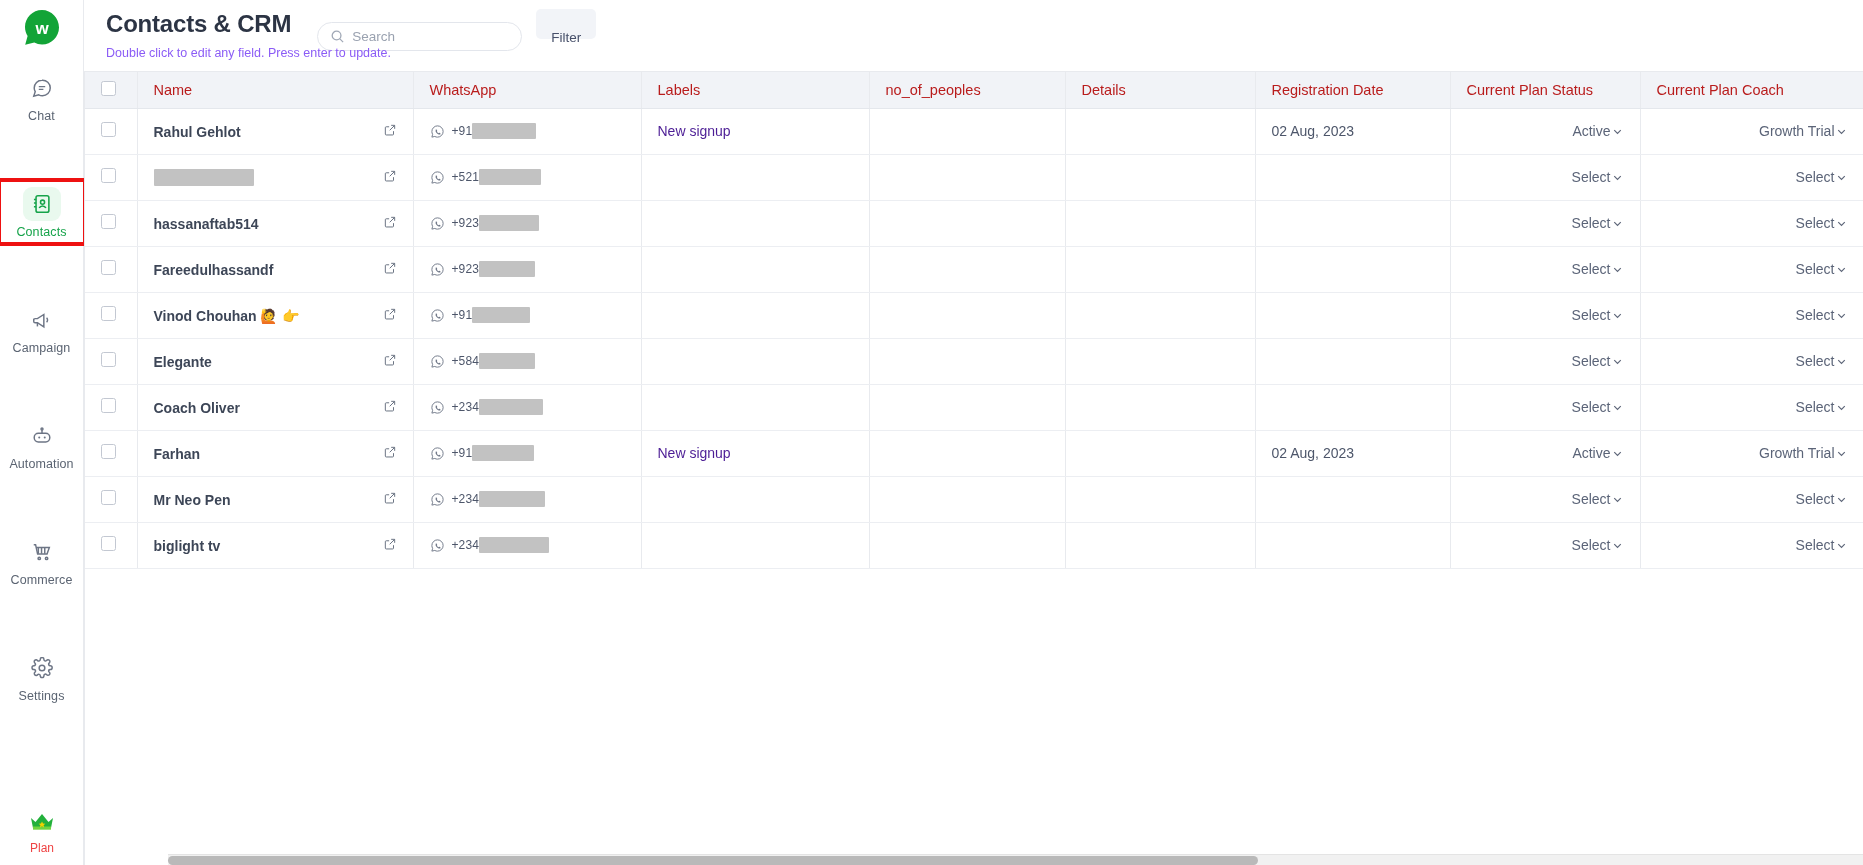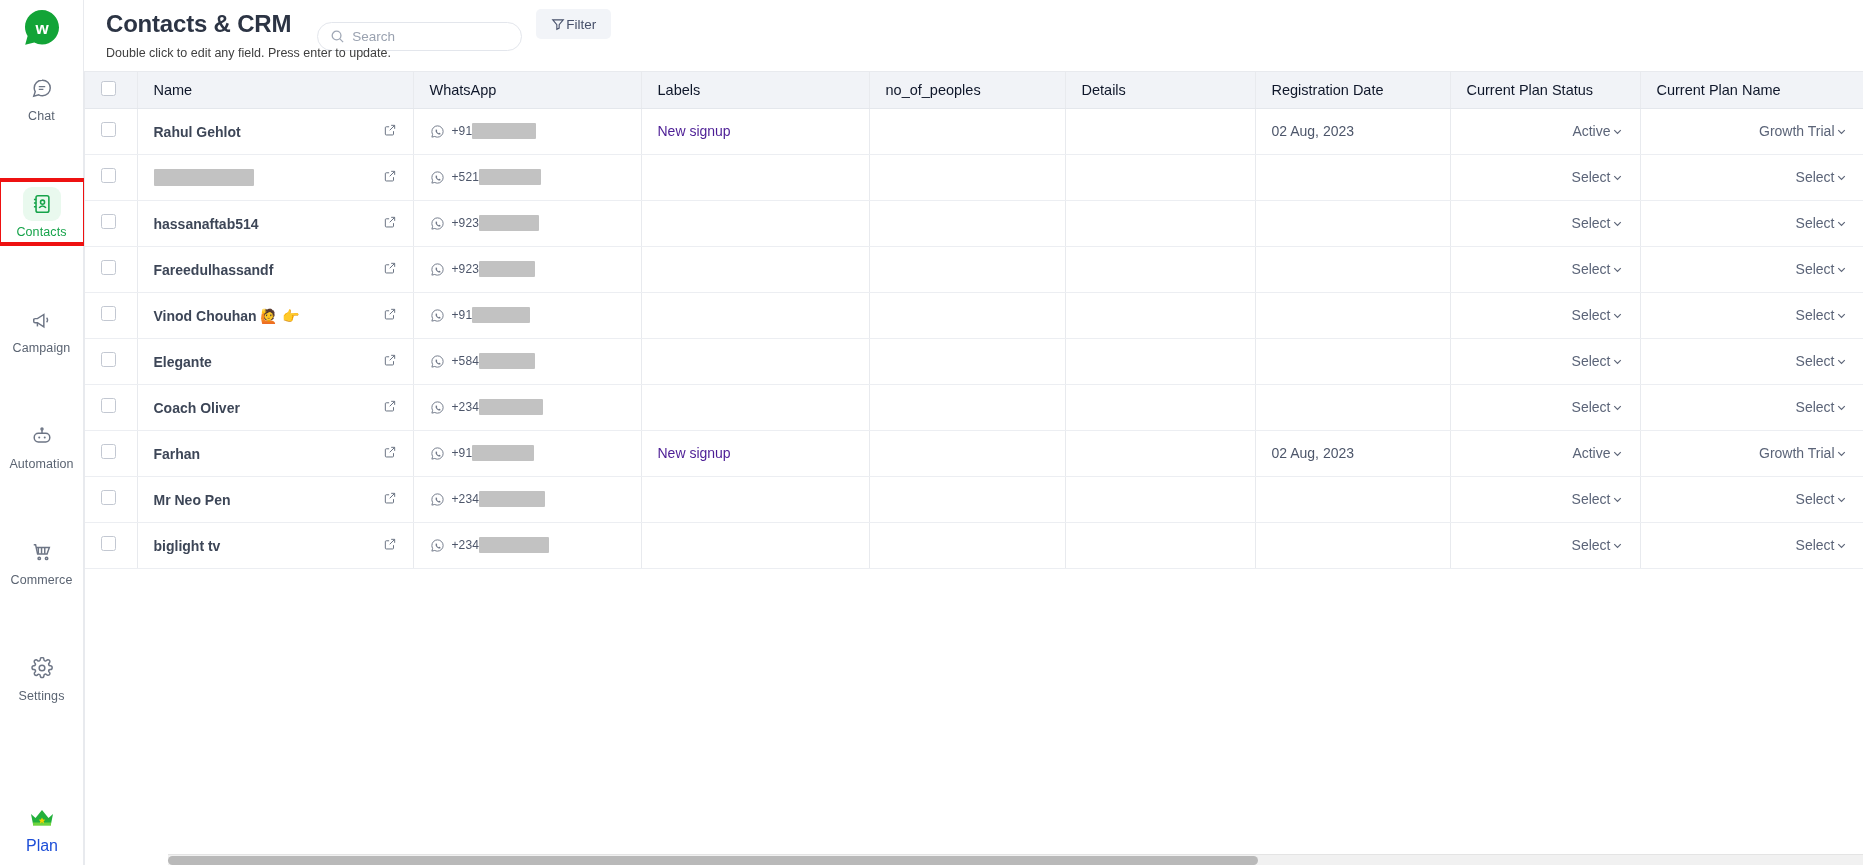--- a/index.html
+++ b/index.html
@@ -44,21 +44,21 @@
   .navitem.active .navlabel { color: #16a34a; }
   .navitem.active {
     outline: 4px solid #ee1111;
     outline-offset: -1px;
   }
 
   .planitem {
     position: absolute; bottom: 10px; left: 0; width: 84px;
     display: flex; flex-direction: column; align-items: center; cursor: pointer;
   }
-  .planitem .navlabel { font-size: 16px; color: #1d4ed8; margin-top: 1px; }
+  .planitem .navlabel { font-size: 12px; color: #ef4444; margin-top: 1px; }
 
   
   .main { flex: 1 1 auto; height: 865px; display: flex; flex-direction: column; position: relative; background:#fff; }
 
   .topbar {
     height: 48px; display: flex; align-items: center;
     padding: 0 22px 0 22px; flex: 0 0 48px;
   }
   .page-title {
     font-size: 24px; font-weight: 700; color: #2c3444; letter-spacing: -.2px;
@@ -73,39 +73,39 @@
   .search-input {
     border: none; outline: none; background: transparent;
     font-family: "Liberation Sans", sans-serif;
     font-size: 13.5px; color: #3c4454; margin-left: 7px; width: 100%;
   }
   .search-input::placeholder { color: #9aa2b0; }
 
   .filter-btn {
     margin-left: 14px; height: 30px; padding: 0 15px;
     background: #f2f4f8; border: none; border-radius: 5px;
-    display: flex; align-items: center; gap: 1px;
+    display: flex; align-items: center; gap: 21px;
     font-family: "Liberation Sans", sans-serif;
-    font-size: 13.5px; color: #47506a; cursor: pointer;
+    font-size: 13.5px; color: #47506a; cursor: pointer; flex-direction: column;
   }
 
   .topbar-right { margin-left: auto; display: flex; align-items: center; gap: 12px; }
   .import-btn {
     height: 33px; padding: 0 17px; background: #f2f4f8; border: none; border-radius: 5px;
     font-family: "Liberation Sans", sans-serif;
     font-size: 13.5px; color: #5c6574; cursor: pointer;
   }
   .add-btn {
     height: 33px; padding: 0 19px; background: #12a437; border: none; border-radius: 5px;
     font-family: "Liberation Sans", sans-serif;
     font-size: 13.5px; color: #ffffff; cursor: pointer; font-weight: 400;
   }
 
   .subtitle {
-    font-size: 12.5px; color: #404040; padding: 0 0 0 22px; margin-top: -2px; margin-bottom: 11px;
+    font-size: 12.5px; color: #8b5cf6; padding: 0 0 0 22px; margin-top: -2px; margin-bottom: 11px;
   }
 
   
   .tablewrap {
     flex: 1 1 auto; overflow: hidden; position: relative;
     border-top: 1px solid #e8eaee;
     border-left: 1px solid #e8eaee;
   }
   table.grid { border-collapse: collapse; width: 1779px; table-layout: fixed; }
   table.grid th, table.grid td {
@@ -117,21 +117,21 @@
     vertical-align: middle;
     font-size: 14px;
     color: #4d566a;
     overflow: hidden;
     white-space: nowrap;
   }
   table.grid thead th {
     background: #f1f3f7;
     height: 36px;
     font-weight: 400;
-    color: #0f172a;
+    color: #b91c1c;
     font-size: 14.5px;
     border-bottom: 1px solid #e4e7ec;
   }
   col.c-check { width: 52px; }
   col.c-name { width: 276px; }
   col.c-wa { width: 228px; }
   col.c-labels { width: 228px; }
   col.c-nop { width: 196px; }
   col.c-details { width: 190px; }
   col.c-reg { width: 195px; }
@@ -315,21 +315,21 @@
             <th class="check-col">
               <span class="cb"></span>
             </th>
             <th>Name</th>
             <th>WhatsApp</th>
             <th>Labels</th>
             <th>no_of_peoples</th>
             <th>Details</th>
             <th>Registration Date</th>
             <th>Current Plan Status</th>
-            <th>Current Plan Name</th>
+            <th>Current Plan Coach</th>
           </tr>
         </thead>
         <tbody id="tbody">
             <tr>
               <td class="check-col"><span class="cb"></span></td>
               <td>
                 <div class="namecell">
                   <span class="nm">Rahul Gehlot</span>
                   <span class="ext-icon"><svg width="14" height="14" viewBox="0 0 24 24" fill="none" stroke="#6a7383" stroke-width="1.7">
                       <path d="M14 4h6v6"></path>

